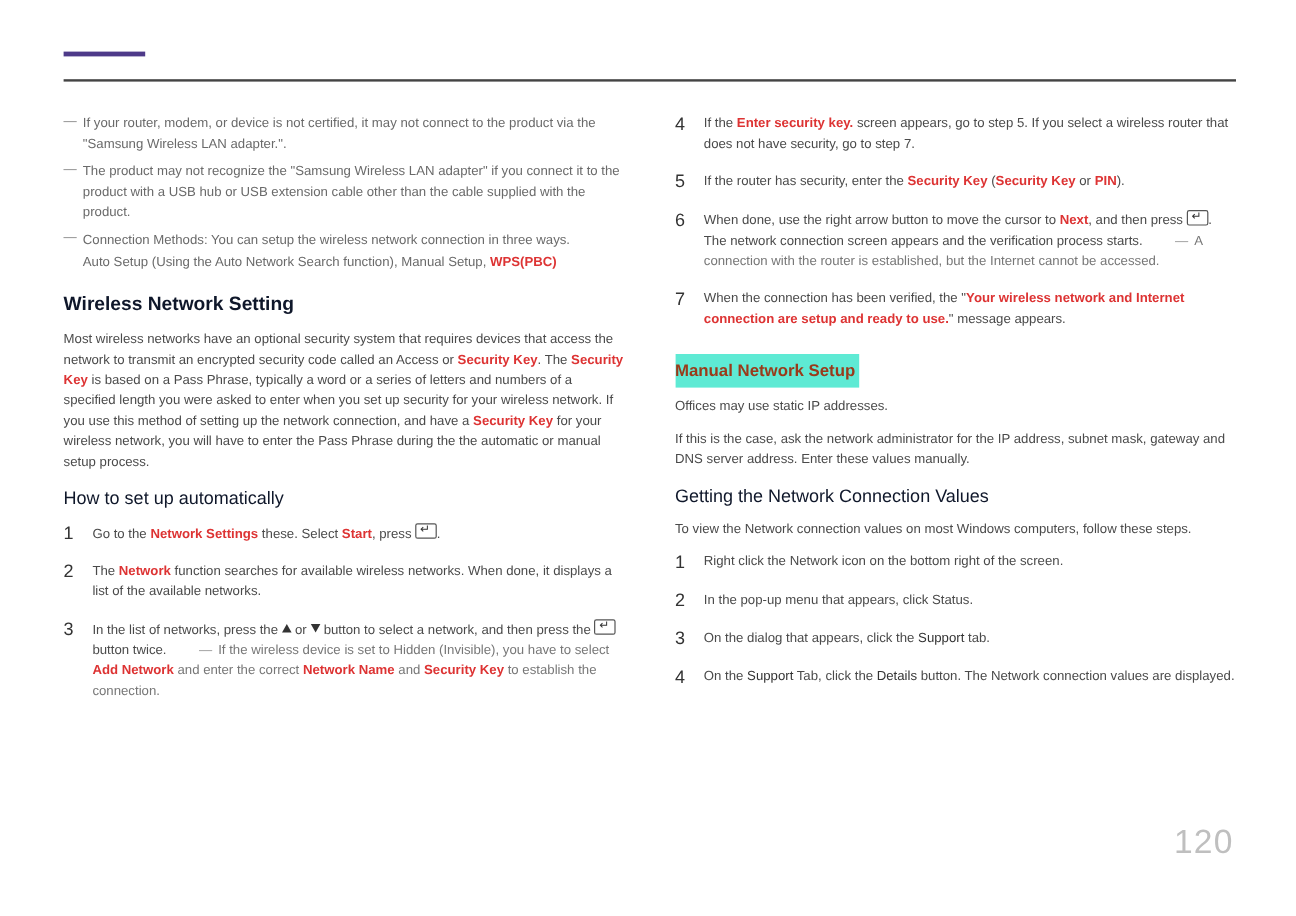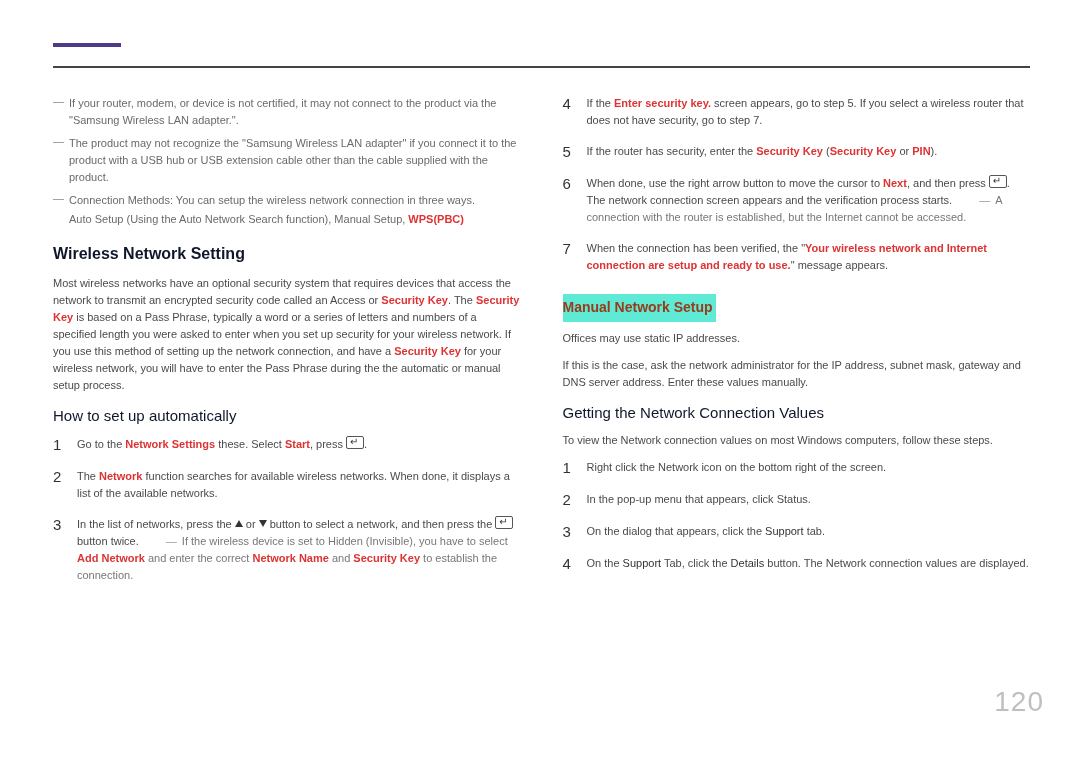--- a/index.html
+++ b/index.html
@@ -126,21 +126,21 @@
     content: "―";
     position: absolute;
     left: 0;
     top: -2px;
     color: #999;
   }
   .red { color: #d33; font-weight: 600; }
   .bold { font-weight: 400; color: #333; }
   .pagenum {
     position: absolute;
-    right: 36px;
+    right: 52px;
     bottom: 40px;
     font-size: 28px;
     color: #bfbfbf;
     font-weight: 300;
     letter-spacing: 1px;
   }
   .enter-icon {
     display: inline-block;
     width: 16px;
     height: 11px;

